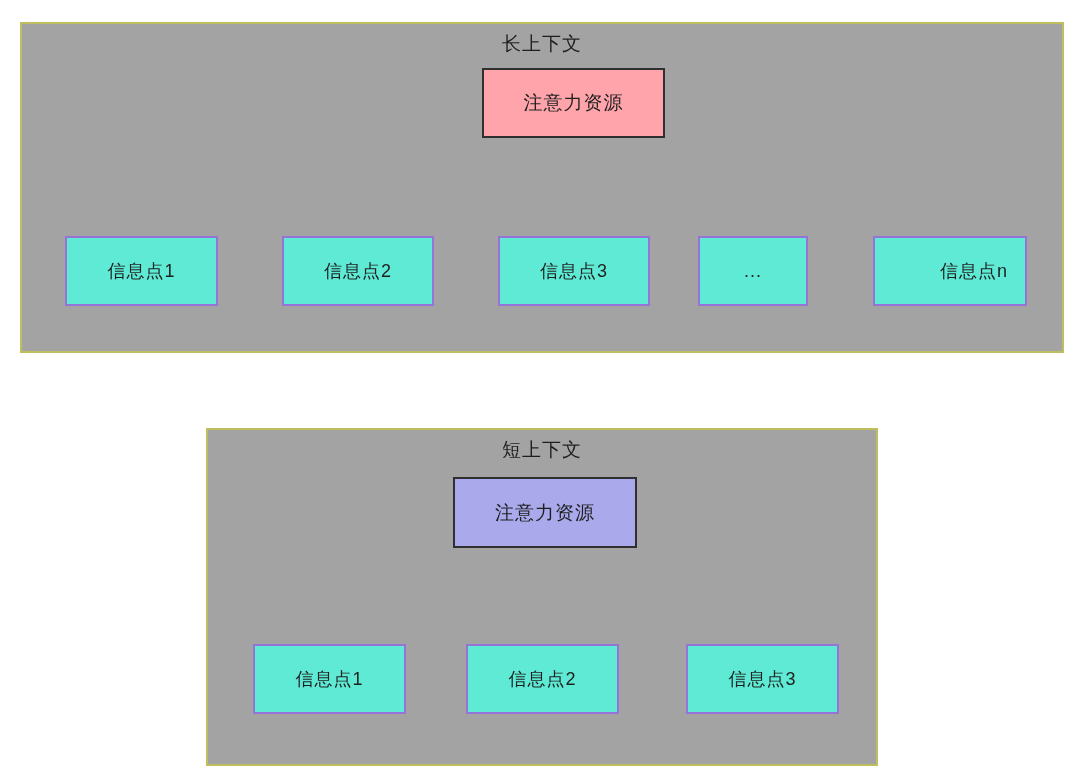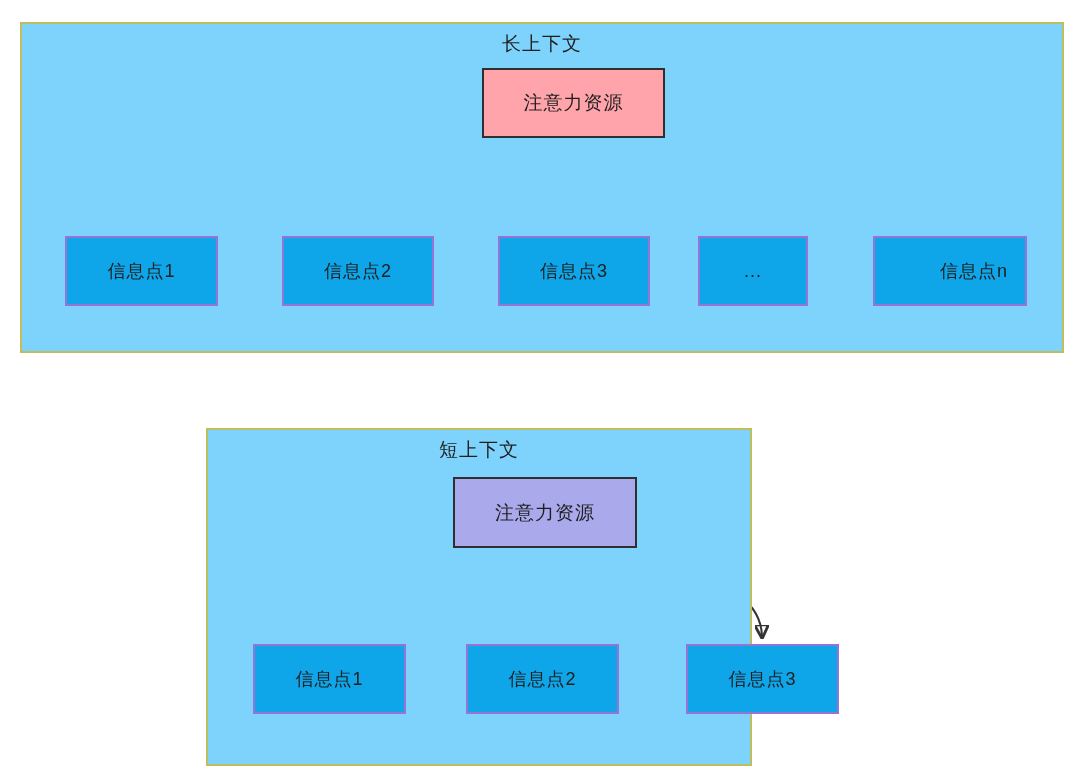--- a/index.html
+++ b/index.html
@@ -5,21 +5,21 @@
   * { margin: 0; padding: 0; box-sizing: border-box; }
   html, body { width: 1080px; height: 774px; background: #ffffff; }
   body {
     position: relative;
     font-family: "Liberation Sans", "DejaVu Sans", sans-serif;
     color: #1f1f1f;
     overflow: hidden;
   }
   .panel {
     position: absolute;
-    background: #7dd3fc;
+    background: #a3a3a3;
     border: 2px solid #bebe5f;
   }
   .panel-title {
     position: absolute;
     top: 7px;
     left: 0;
     width: 100%;
     text-align: center;
     font-size: 19px;
     font-weight: 500;
@@ -31,21 +31,21 @@
     display: flex;
     align-items: center;
     justify-content: center;
     font-size: 19px;
     letter-spacing: 1px;
   }
   .root-long { background: #ffa4ab; }
   .root-short { background: #a9a9ec; }
   .info-box {
     position: absolute;
-    background: #0ea5e9;
+    background: #5eead4;
     border: 2px solid #9673d6;
     display: flex;
     align-items: center;
     justify-content: center;
     font-size: 18px;
     letter-spacing: 1px;
   }
   #arrow-layer {
     position: absolute;
     inset: 0;
@@ -89,21 +89,21 @@
 <div class="info-box" style="left:498px; top:236px; width:152px; height:70px;">
   <span>信息点3</span>
 </div>
 <div class="info-box" style="left:698px; top:236px; width:110px; height:70px;">
   <span>...</span>
 </div>
 <div class="info-box" style="left:873px; top:236px; width:154px; height:70px;padding-left:48px;">
   <span>信息点n</span>
 </div>
 
-<div class="panel" style="left:206px; top:428px; width:546px; height:338px;">
+<div class="panel" style="left:206px; top:428px; width:672px; height:338px;">
   <div class="panel-title">短上下文</div>
 </div>
 <div class="root-box root-short" style="left:453px; top:477px; width:184px; height:71px;">
   <span>注意力资源</span>
 </div>
 <div class="info-box" style="left:253px; top:644px; width:153px; height:70px;">
   <span>信息点1</span>
 </div>
 <div class="info-box" style="left:466px; top:644px; width:153px; height:70px;">
   <span>信息点2</span>

